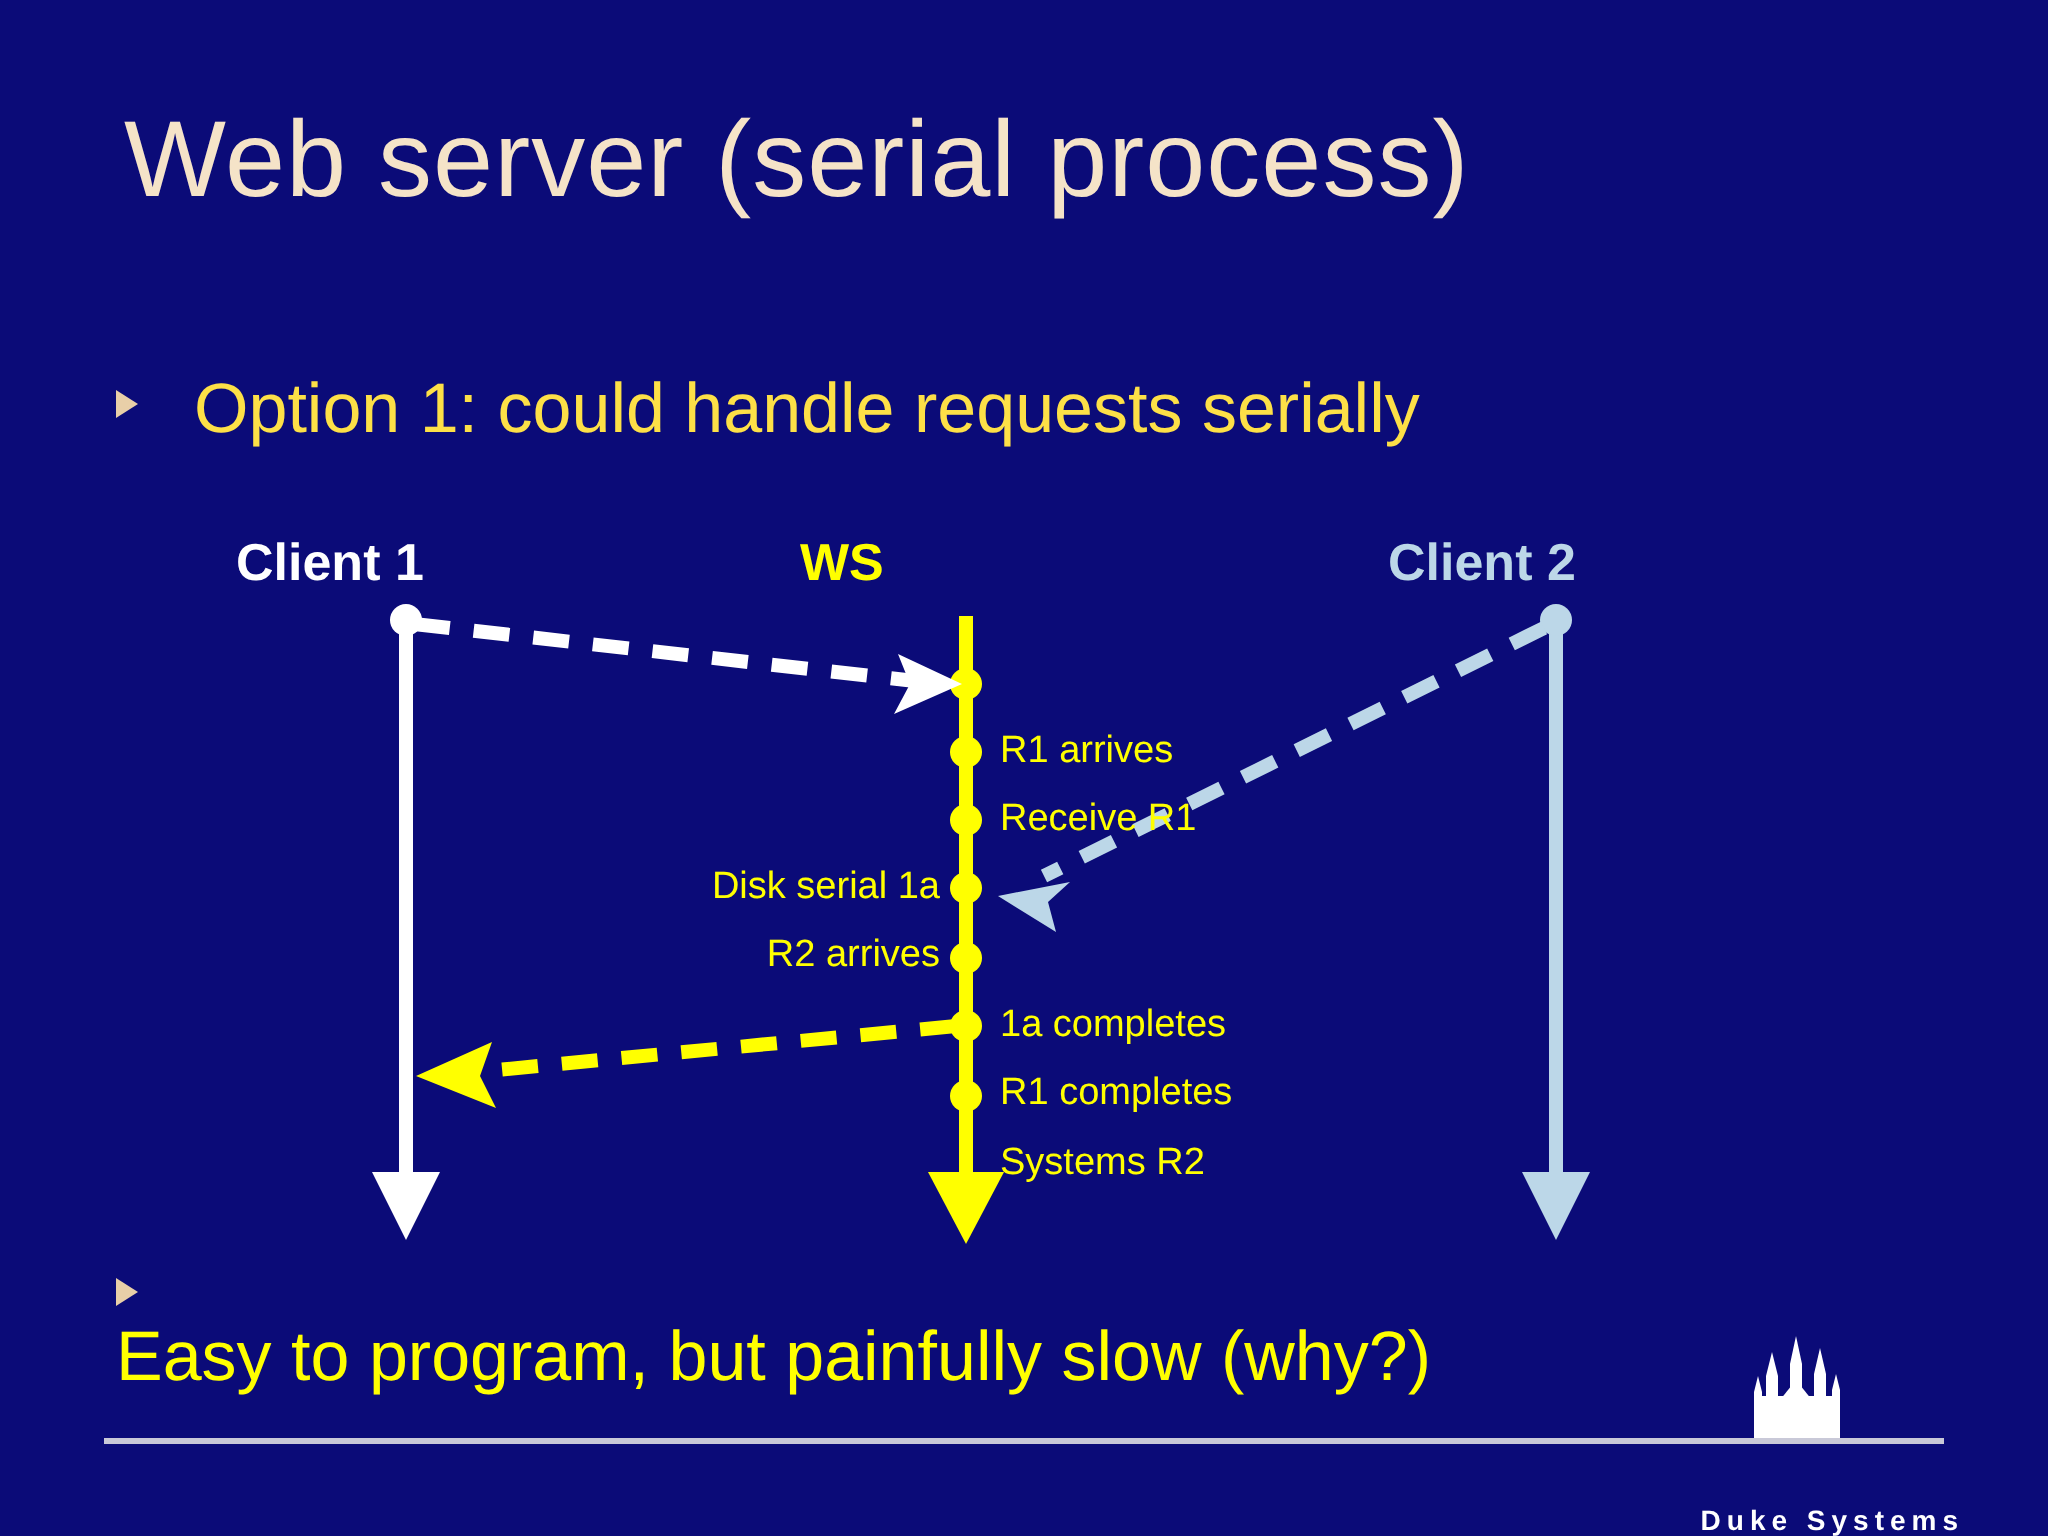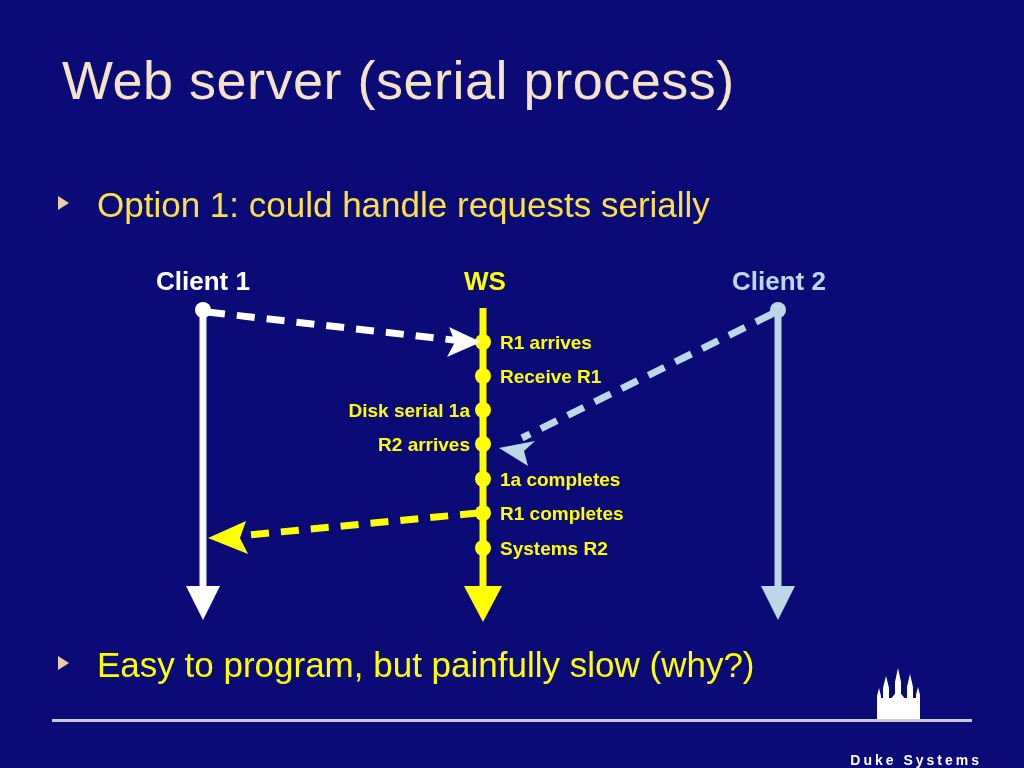--- a/index.html
+++ b/index.html
@@ -38,21 +38,21 @@
   }
 
   
   .bullet-row {
     position: absolute;
     display: flex;
     align-items: baseline;
     white-space: nowrap;
   }
   .bullet-row.b1 { left: 58px; top: 186px; }
-  .bullet-row.b2 { left: 58px; top: 646px; }
+  .bullet-row.b2 { left: 58px; top: 646px; flex-direction: column; }
 
   .bullet-mark {
     width: 0; height: 0;
     border-left: 11px solid #e8cfa8;
     border-top: 7px solid transparent;
     border-bottom: 7px solid transparent;
     margin-right: 28px;
     position: relative;
     top: -7px;
     flex: 0 0 auto;
@@ -72,32 +72,33 @@
     height: 768px;
     pointer-events: none;
   }
   .diagram svg { display: block; }
 
   .actor-label {
     position: absolute;
     font-size: 26px;
     font-weight: bold;
     white-space: nowrap;
-    text-align: center;
+    text-align: left;
   }
   .actor-label.c1 { left: 118px; top: 266px; width: 170px; color: #ffffff; }
   .actor-label.ws { left: 400px; top: 266px; width: 170px; color: #ffff00; }
   .actor-label.c2 { left: 694px; top: 266px; width: 170px; color: #bcd7e8; }
 
   .evt {
     position: absolute;
     font-size: 19px;
-    font-weight: bold;
+    font-weight: normal;
     color: #ffff00;
     white-space: nowrap;
+    margin-top: 33px;
   }
   .evt.right { left: 500px; }
   .evt.left  { right: 554px; text-align: right; }
 
   
   .footer-rule {
     position: absolute;
     left: 52px;
     top: 719px;
     width: 920px;

